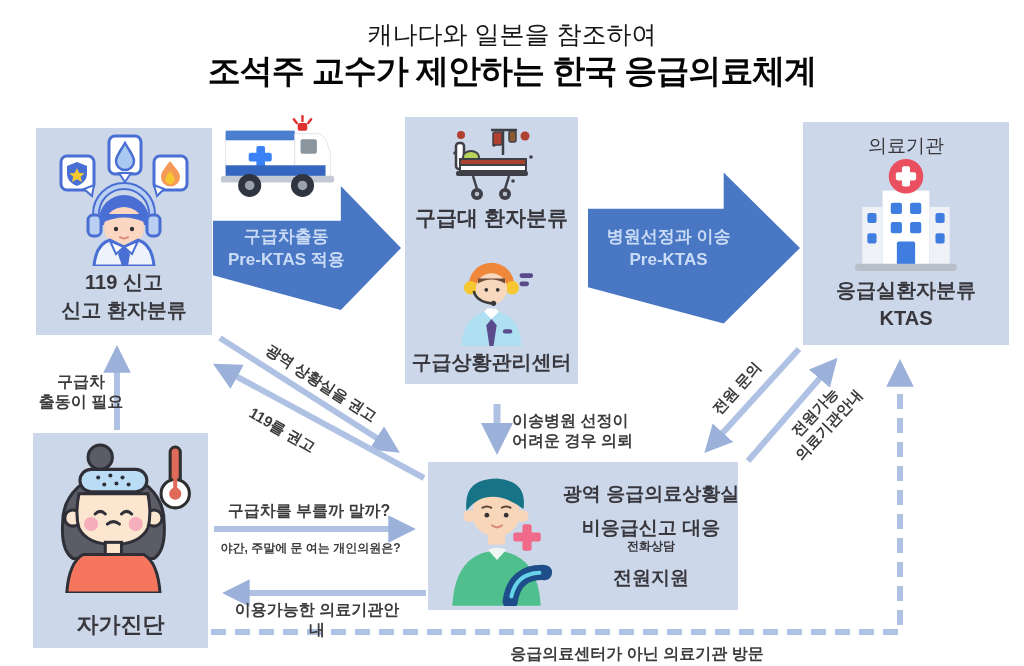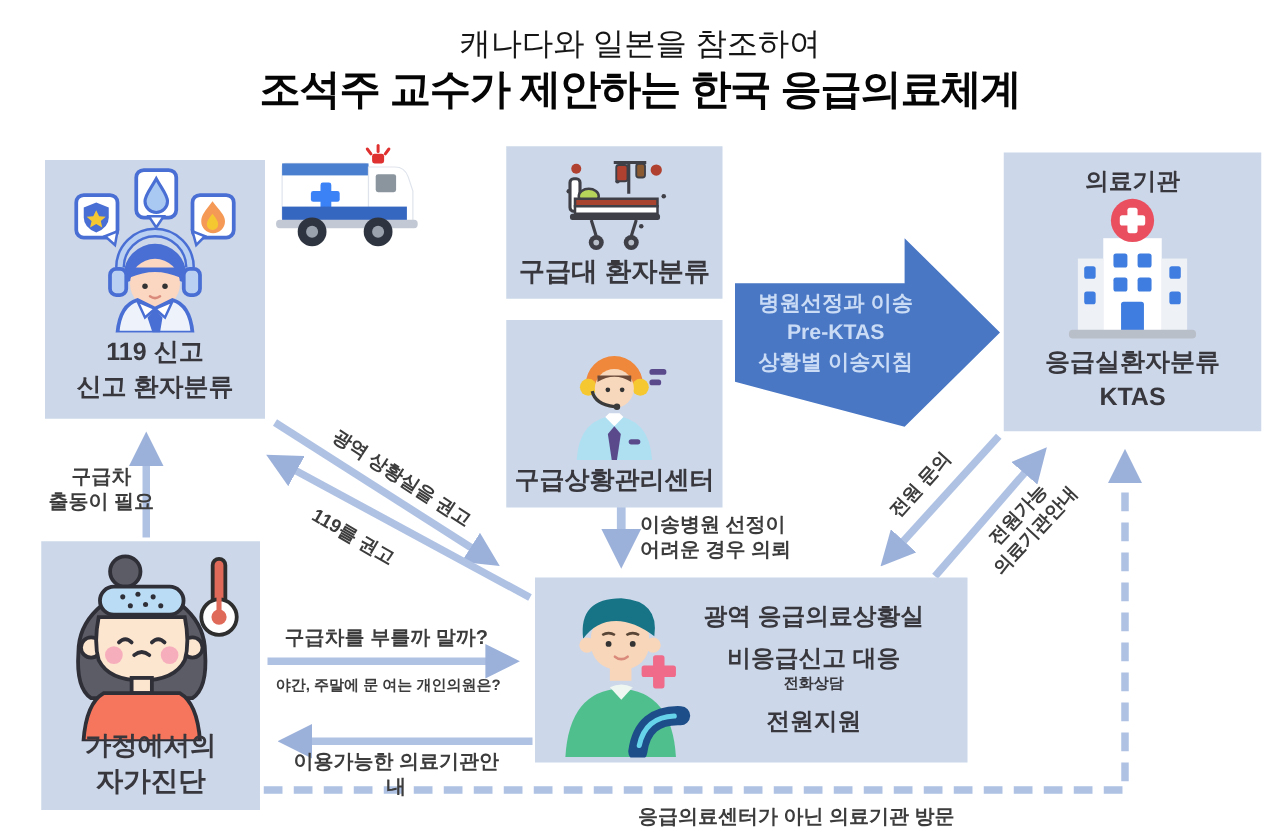--- a/index.html
+++ b/index.html
@@ -10,21 +10,21 @@
   .title2{top:49px;left:0;width:1024px;text-align:center;font-size:33px;font-weight:700;color:#050505;letter-spacing:-1px;}
   .panel{position:absolute;background:var(--box-bg,#ccd7e9);}
   .panel .icon{position:absolute;left:0;right:0;display:flex;justify-content:center;}
   .boxlabel{position:absolute;left:0;right:0;text-align:center;font-weight:600;color:#37373d;line-height:1.25;}
   .bigarrow{position:absolute;background:var(--big-arrow,#4a77c4);}
   .bigarrow .atext{position:absolute;display:flex;flex-direction:column;justify-content:center;align-items:center;
                    color:var(--big-arrow-text,#cadcf5);font-weight:600;line-height:1.38;text-align:center;}
   #arrow-dispatch{left:213px;top:186px;width:188px;height:124px;
      clip-path:polygon(0% 28%,68% 28%,68% 0%,100% 50%,68% 100%,0% 72%);}
   #arrow-dispatch .atext{left:0;top:28%;bottom:28%;width:78%;font-size:17px;}
-  #arrow-transport{left:588px;top:184px;width:212px;height:164px;
+  #arrow-transport{left:588px;top:166px;width:212px;height:164px;
      clip-path:polygon(0% 26%,64% 26%,64% 4%,100% 50%,64% 96%,0% 74%);}
   #arrow-transport .atext{left:0;top:26%;bottom:26%;width:76%;font-size:17px;}
   .flowlabel{position:absolute;font-size:15px;font-weight:600;color:#3c3c3c;text-align:center;line-height:1.25;}
   .rot{transform-origin:center center;}
   svg.layer{position:absolute;left:0;top:0;pointer-events:none;}
   #flow-arrows line,#flow-arrows polyline{stroke:var(--flow-line,#afc2e4);fill:none;}
   #flow-arrows .head{fill:var(--flow-head,#9cb1da);}
 </style>
 </head>
 <body>
@@ -100,20 +100,26 @@
       <rect x="86" y="26" width="17" height="15" rx="2" fill="#8b959e"></rect>
       <rect x="8" y="53" width="104" height="13" fill="#3566c0"></rect>
       <rect x="3" y="64" width="118" height="7" rx="3" fill="#c3c9d4"></rect>
       <circle cx="33" cy="74" r="12" fill="#2e3440"></circle>
         <circle cx="33" cy="74" r="5" fill="#9aa3ad"></circle>
       <circle cx="88" cy="74" r="12" fill="#2e3440"></circle>
         <circle cx="88" cy="74" r="5" fill="#9aa3ad"></circle>
     </svg>
   </div>
 
+  <div class="bigarrow" id="arrow-dispatch">
+    <div class="atext">
+      <span>구급차출동</span>
+      <span>Pre-KTAS 적용</span>
+    </div>
+  </div>
 
   <div class="panel" style="left:405px;top:117px;width:173px;height:122px;">
     <div class="icon" style="top:6px;">
       <svg width="92" height="80" viewBox="0 0 90 80">
         <circle cx="14" cy="12" r="4" fill="#b0402f"></circle>
           <circle cx="78" cy="13" r="4.5" fill="#b0402f"></circle>
         <circle cx="84" cy="34" r="1.8" fill="#3f3f47"></circle>
           <circle cx="8" cy="30" r="1.8" fill="#3f3f47"></circle>
         <circle cx="47" cy="22" r="1.8" fill="#3f3f47"></circle>
           <circle cx="66" cy="58" r="1.8" fill="#3f3f47"></circle>
@@ -130,21 +136,21 @@
         <line x1="62" y1="53" x2="58" y2="66" stroke="#3f3f47" stroke-width="2.5"></line>
         <circle cx="30" cy="71" r="6" fill="#3f3f47"></circle>
           <circle cx="30" cy="71" r="2.3" fill="#b9bfc9"></circle>
         <circle cx="58" cy="71" r="6" fill="#3f3f47"></circle>
           <circle cx="58" cy="71" r="2.3" fill="#b9bfc9"></circle>
       </svg>
     </div>
     <div class="boxlabel" style="bottom:8px;font-size:21px;">구급대 환자분류</div>
   </div>
 
-  <div class="panel" style="left:405px;top:256px;width:173px;height:150px;">
+  <div class="panel" style="left:405px;top:234px;width:173px;height:150px;">
     <div class="icon" style="top:8px;">
       <svg width="100" height="104" viewBox="0 0 95 100">
         <rect x="74" y="30" width="13" height="4.5" rx="2" fill="#5a4a8c"></rect>
         <rect x="74" y="38" width="9" height="4.5" rx="2" fill="#5a4a8c"></rect>
         <path d="M25,42 a22,22 0 0 1 44,0 l-5,2 a17,17 0 0 0 -34,0 z" fill="#f0883c"></path>
         <path d="M29,40 a18,18 0 0 1 36,0 v4 h-36 z" fill="#f0883c"></path>
         <circle cx="27" cy="44" r="6.5" fill="#f5c832"></circle>
         <circle cx="67" cy="44" r="6.5" fill="#f5c832"></circle>
         <circle cx="47" cy="45" r="15" fill="#f8d8bc"></circle>
         <path d="M34,40 q13,-8 26,0 l0,-5 -26,0 z" fill="#6b4a3a"></path>
@@ -158,26 +164,25 @@
         <rect x="58" y="84" width="9" height="4" rx="2" fill="#5a4a8c"></rect>
       </svg>
     </div>
     <div class="boxlabel" style="bottom:9px;font-size:20px;">구급상황관리센터</div>
   </div>
 
   <div class="bigarrow" id="arrow-transport">
     <div class="atext">
       <span>병원선정과 이송</span>
       <span>Pre-KTAS</span>
-      <span>상황별 이송지침</span>
     </div>
   </div>
 
   <div class="panel" style="left:803px;top:122px;width:206px;height:223px;">
-    <div class="boxlabel" style="top:12px;font-size:19px;font-weight:700;">의료기관</div>
+    <div class="boxlabel" style="top:12px;font-size:19px;font-weight:400;">의료기관</div>
     <div class="icon" style="top:34px;">
       <svg width="122" height="122" viewBox="0 0 120 120">
         <rect x="37" y="34" width="46" height="74" fill="#fff"></rect>
         <rect x="17" y="50" width="20" height="58" fill="#eef1f6"></rect>
         <rect x="83" y="50" width="20" height="58" fill="#eef1f6"></rect>
         <rect x="45" y="46" width="11" height="11" rx="2" fill="#3f7de0"></rect>
         <rect x="64" y="46" width="11" height="11" rx="2" fill="#3f7de0"></rect>
         <rect x="45" y="65" width="11" height="11" rx="2" fill="#3f7de0"></rect>
         <rect x="64" y="65" width="11" height="11" rx="2" fill="#3f7de0"></rect>
         <rect x="22" y="56" width="9" height="10" rx="2" fill="#3f7de0"></rect>
@@ -188,21 +193,21 @@
         <rect x="10" y="106" width="100" height="7" rx="3" fill="#b9bfc9"></rect>
         <circle cx="60" cy="20" r="17" fill="#ea4f5f"></circle>
         <rect x="56" y="10" width="8" height="20" rx="2" fill="#fff"></rect>
         <rect x="50" y="16" width="20" height="8" rx="2" fill="#fff"></rect>
       </svg>
     </div>
     <div class="boxlabel" style="bottom:42px;font-size:20px;">응급실환자분류</div>
     <div class="boxlabel" style="bottom:14px;font-size:20px;">KTAS</div>
   </div>
 
-  <div class="panel" style="left:428px;top:462px;width:346px;height:148px;">
+  <div class="panel" style="left:428px;top:462px;width:310px;height:148px;">
     <div class="abs" style="left:6px;top:6px;">
       <svg width="122" height="138" viewBox="0 0 120 135">
         <rect x="38" y="22" width="46" height="44" rx="20" fill="#f8d6ba"></rect>
         <path d="M32,42 Q28,10 62,10 Q92,12 88,40 Q72,28 58,28 Q42,28 32,42 z" fill="#177487"></path>
         <circle cx="35" cy="47" r="6" fill="#f8d6ba"></circle>
           <circle cx="87" cy="47" r="6" fill="#f8d6ba"></circle>
         <circle cx="52" cy="46" r="2.3" fill="#333"></circle>
           <circle cx="71" cy="46" r="2.3" fill="#333"></circle>
         <path d="M47,39 q5,-3 10,0 M66,39 q5,-3 10,0" stroke="#5a4636" stroke-width="2" fill="none"></path>
         <path d="M57,56 q5,4 10,0" stroke="#d98a7a" stroke-width="2" fill="none" stroke-linecap="round"></path>
@@ -245,21 +250,20 @@
           <circle cx="73" cy="42" r="2" fill="#2f2f38"></circle>
           <circle cx="85" cy="43" r="2" fill="#2f2f38"></circle>
         <path d="M52,72 q5,-5 10,0 M78,72 q5,-5 10,0" stroke="#2f2f38" stroke-width="3" fill="none" stroke-linecap="round"></path>
         <path d="M64,82 q6,-5 12,0" stroke="#2f2f38" stroke-width="3" fill="none" stroke-linecap="round"></path>
         <circle cx="48" cy="82" r="7" fill="#f7aebc"></circle>
           <circle cx="92" cy="82" r="7" fill="#f7aebc"></circle>
         <rect x="62" y="100" width="16" height="12" fill="#fde6cf" stroke="#2f2f38" stroke-width="3"></rect>
         <path d="M40,112 h60 q14,8 16,38 l-92,0 q2,-30 16,-38 z" fill="#f5765c" stroke="#2f2f38" stroke-width="3"></path>
       </svg>
     </div>
-    <div class="boxlabel" style="bottom:38px;font-size:21px;">가정에서의</div>
     <div class="boxlabel" style="bottom:10px;font-size:22px;">자가진단</div>
   </div>
 
   <div class="flowlabel" style="left:36px;top:372px;width:90px;font-size:16px;">
     <span>구급차</span><br>
     <span>출동이 필요</span>
   </div>
   <div class="flowlabel rot" style="left:236px;top:374px;width:170px;transform:rotate(33deg);">광역 상황실을 권고</div>
   <div class="flowlabel rot" style="left:227px;top:421px;width:110px;transform:rotate(30deg);">119를 권고</div>
   <div class="flowlabel" style="left:512px;top:411px;width:140px;text-align:left;font-size:16px;">

